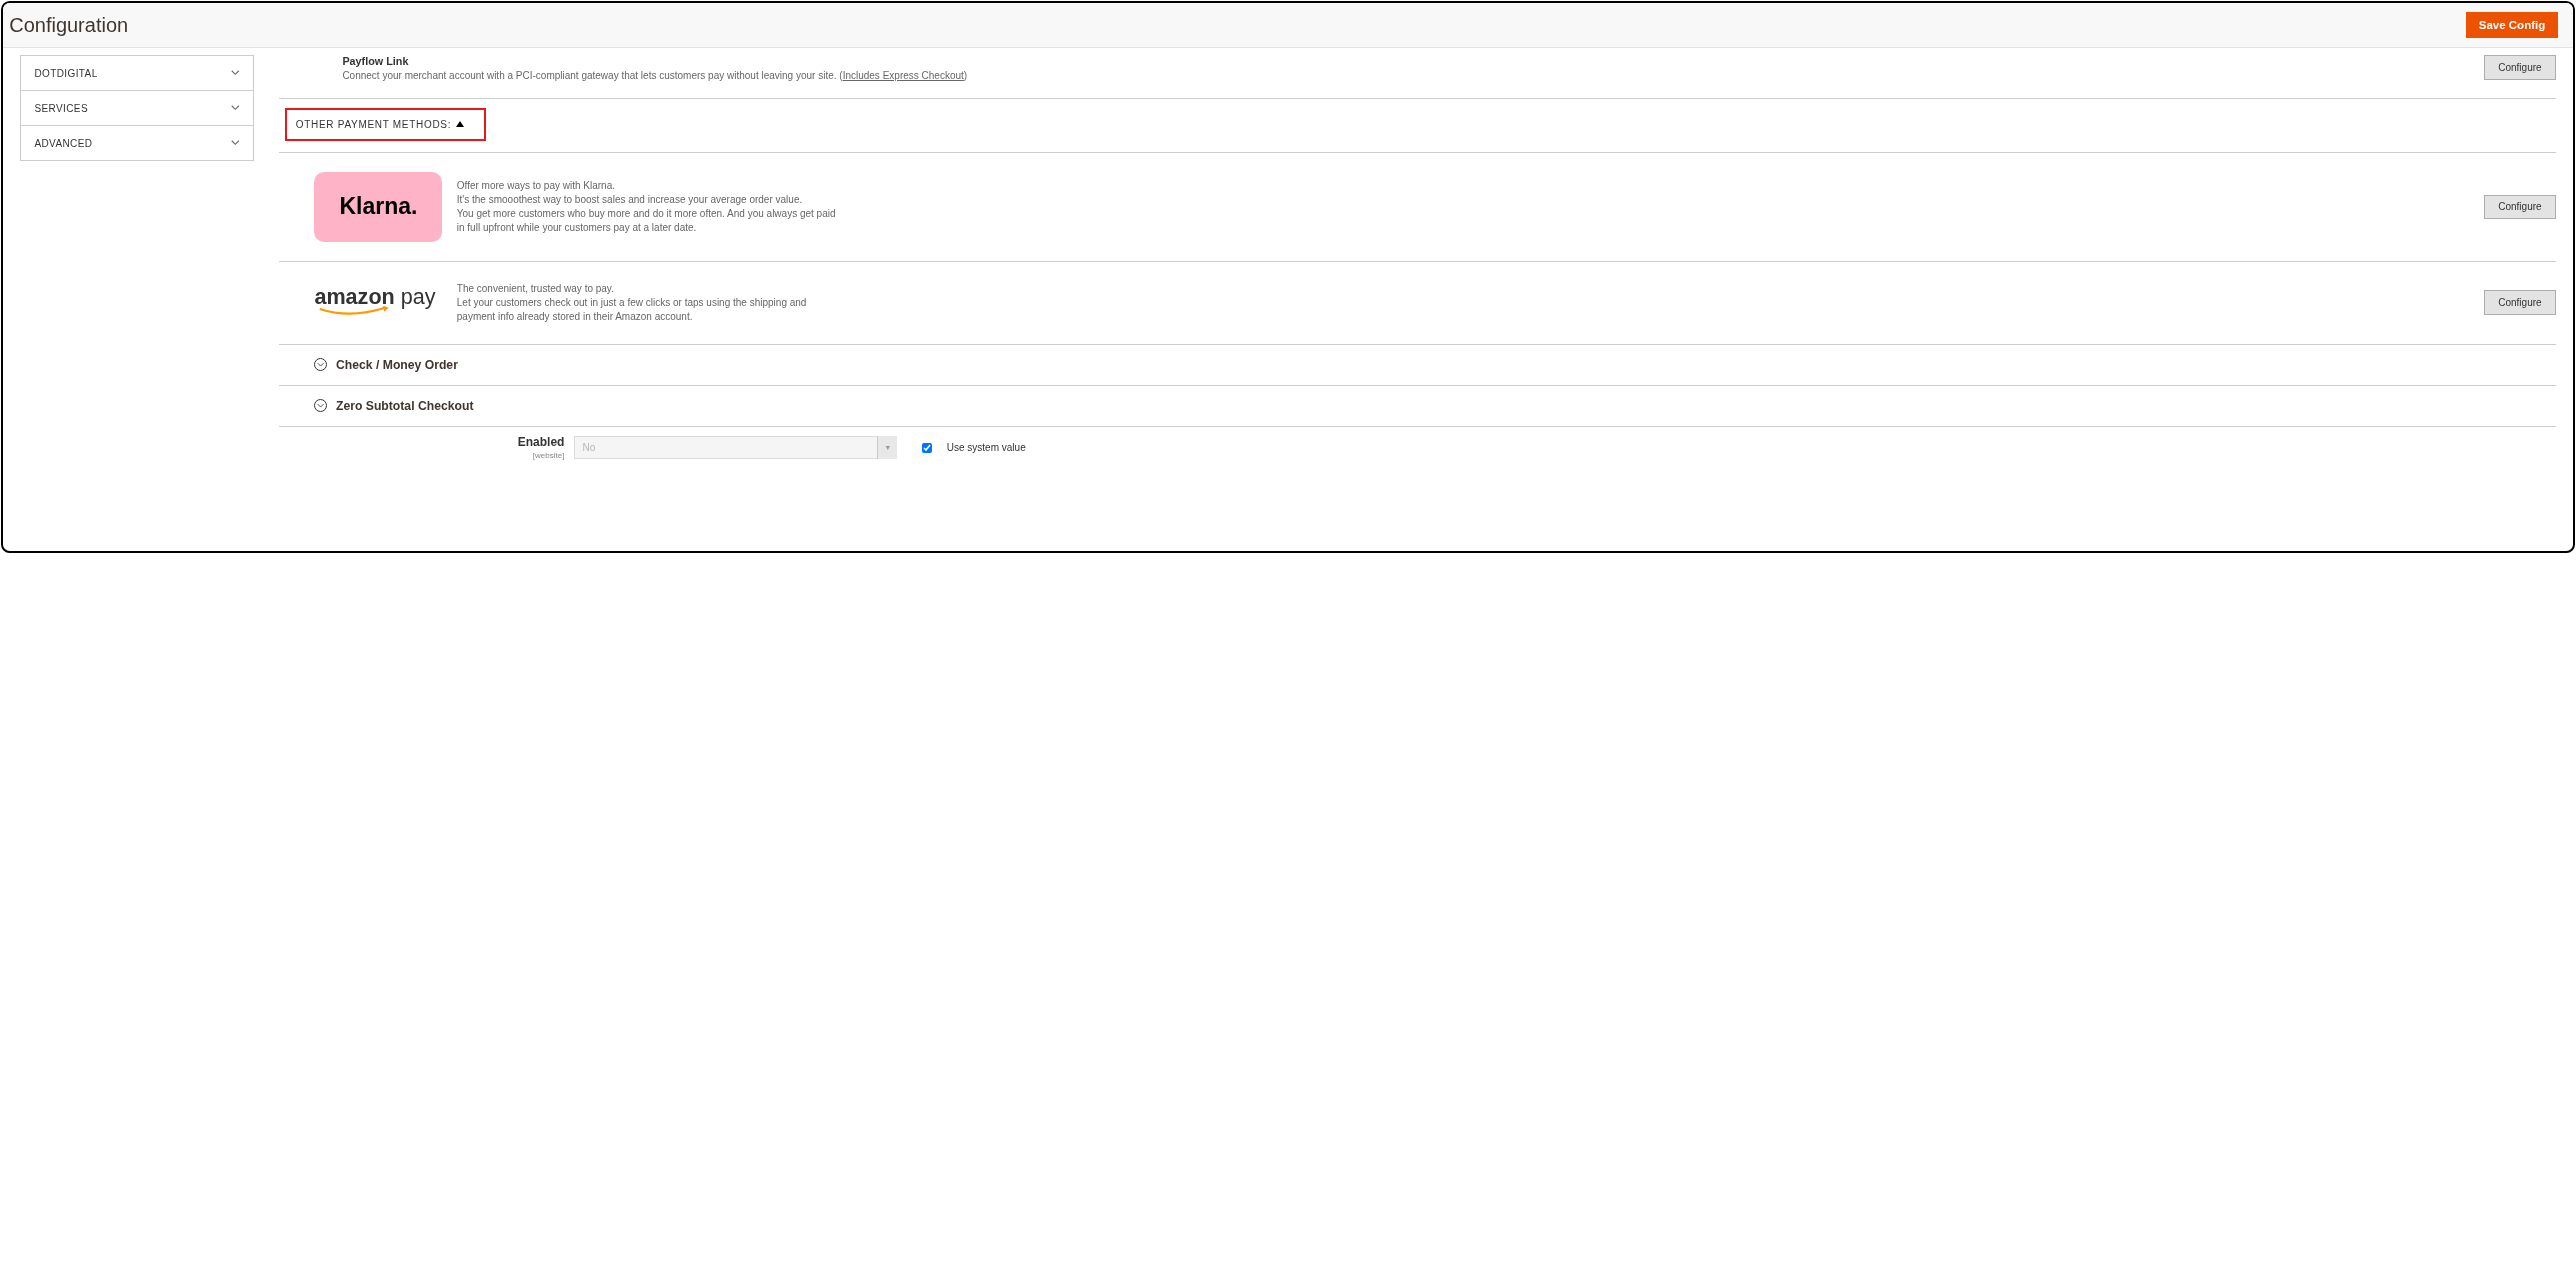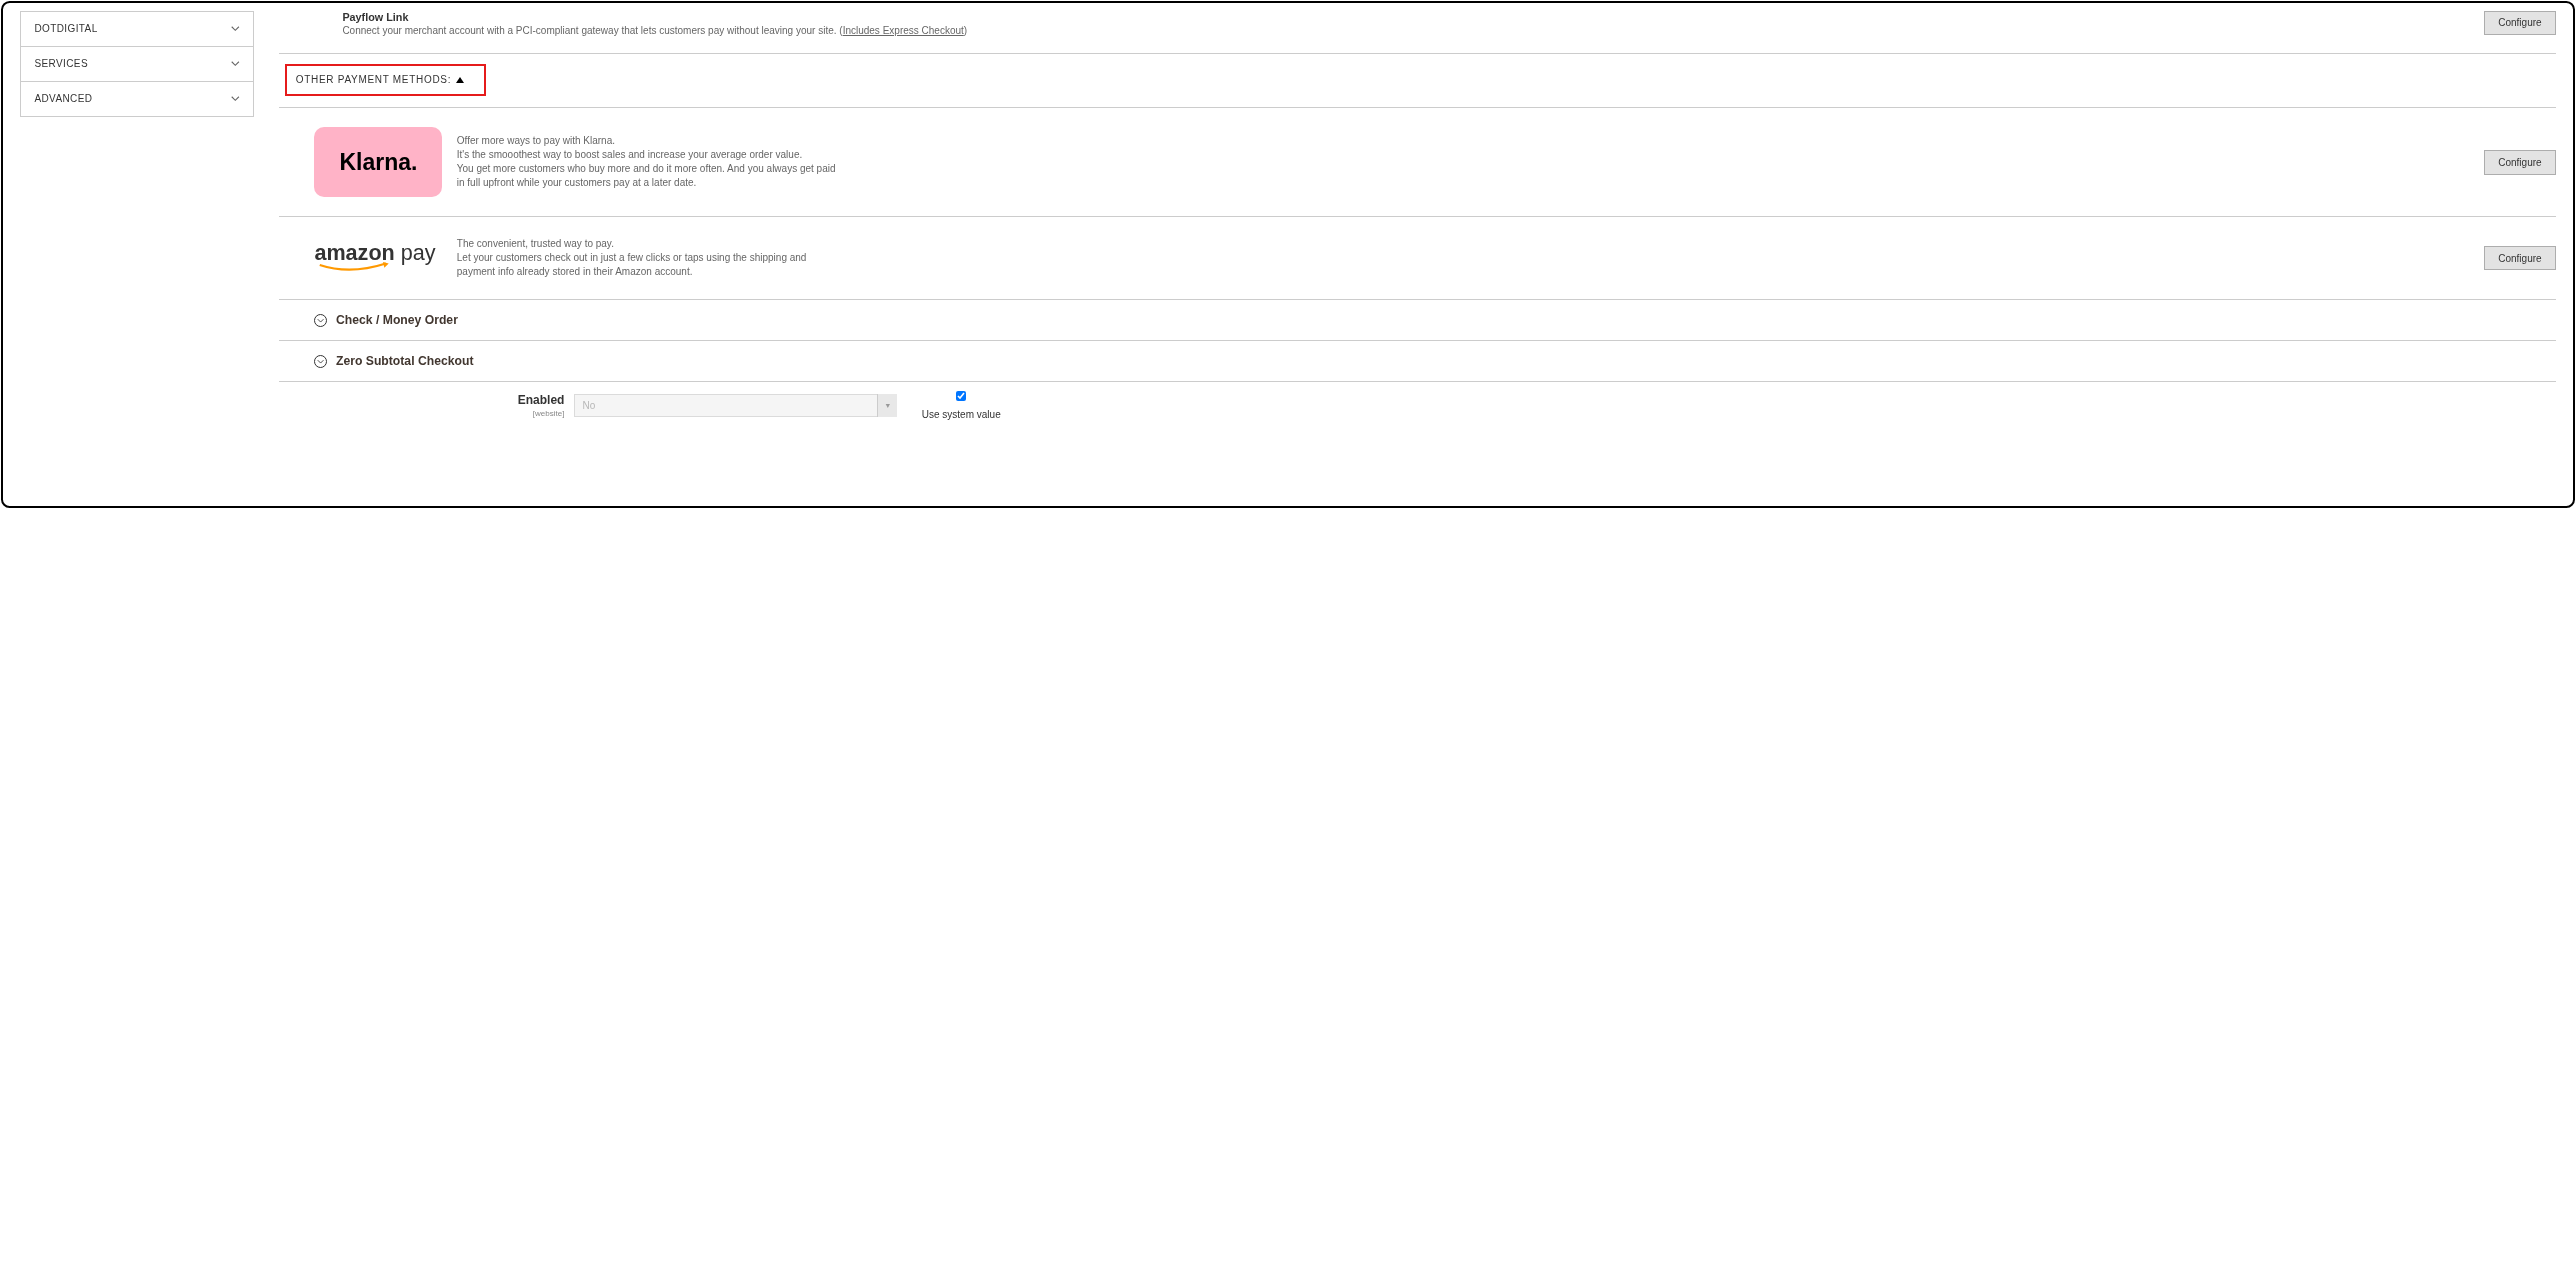--- a/index.html
+++ b/index.html
@@ -273,35 +273,38 @@
       display: flex;
       align-items: center;
       justify-content: center;
       pointer-events: none;
       color: #999;
       font-size: 7.2px;
     }
     .checkbox-wrap {
       display: flex;
       align-items: center;
-      gap: 8px;
+      gap: 15px;
       font-size: 10px;
       color: #333;
       margin-left: 14.4px;
-      flex-direction: column;
     }
     .checkbox-wrap input {
       width: 10px;
       height: 10px;
     }
   </style>
 </head>
 <body>
 
 <div class="page-wrapper">
+  <div class="header">
+    <h1 class="page-title">Configuration</h1>
+    <button class="btn-primary">Save Config</button>
+  </div>
 
   <div class="content-wrapper">
     <div class="sidebar">
       <div class="sidebar-item">
         <span class="sidebar-item-label">DOTDIGITAL</span>
         <span class="chevron-down">
           <svg width="8.6" height="5.8" viewBox="0 0 12 8">
               <path d="M1 1 L6 6 L11 1" stroke="#666" stroke-width="1.5" fill="none"></path>
             </svg>
         </span>

